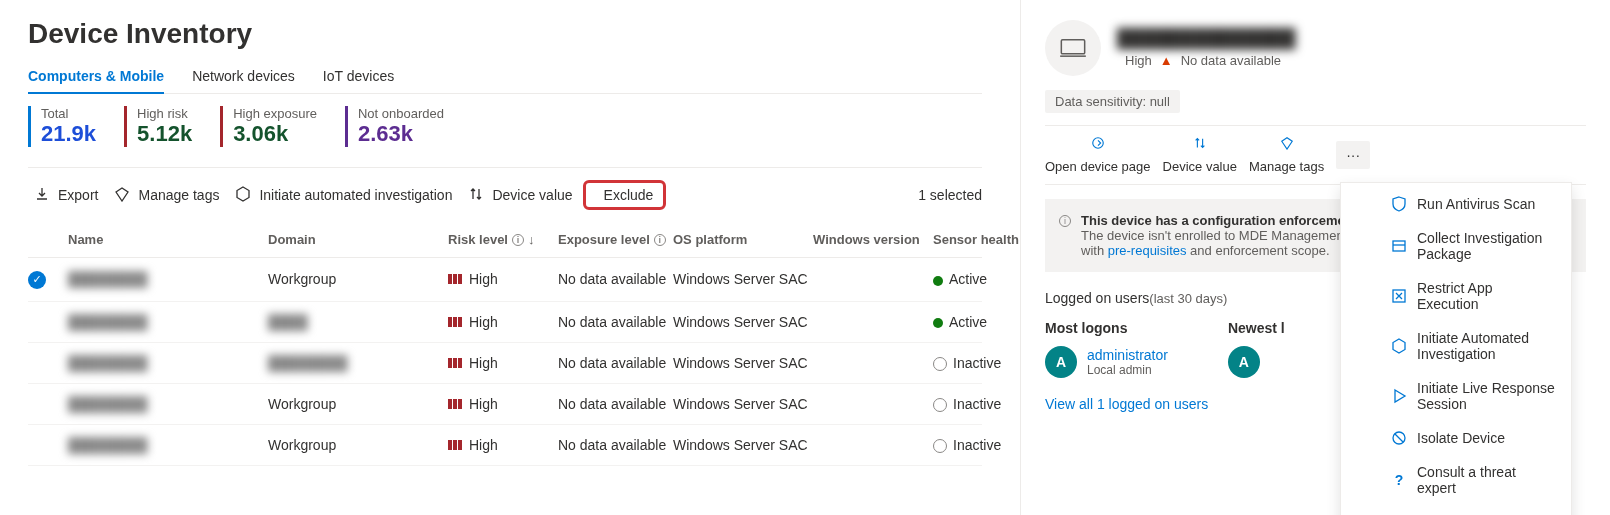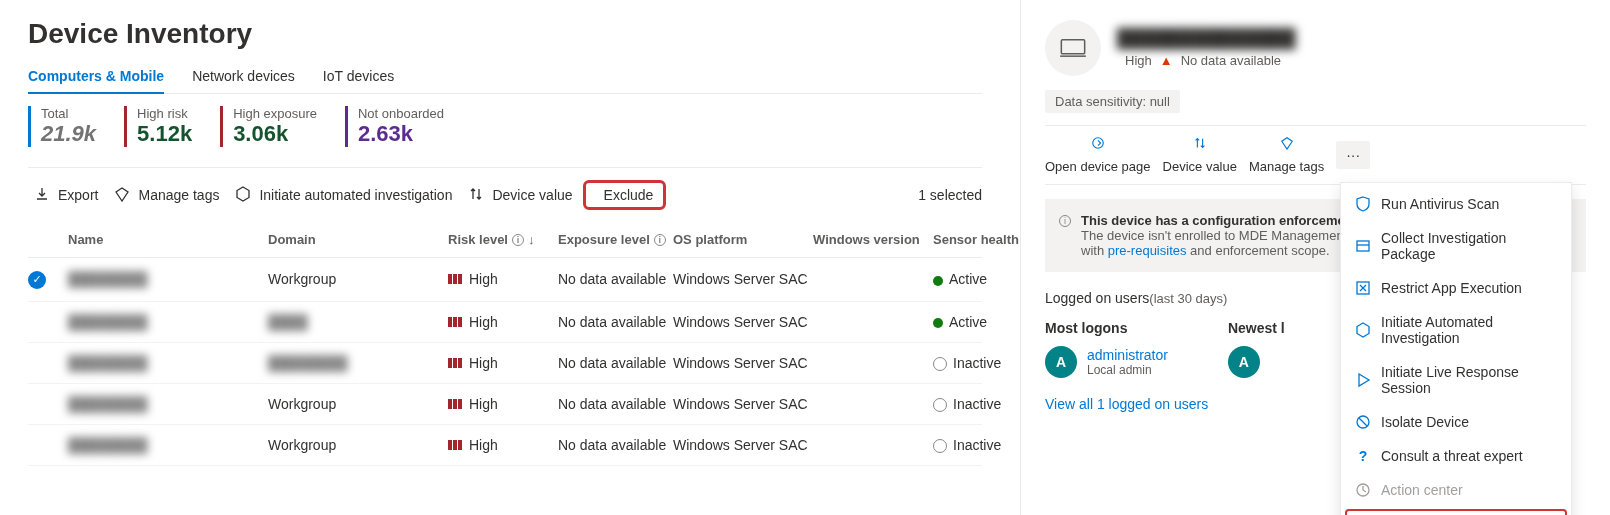--- a/index.html
+++ b/index.html
@@ -9,21 +9,21 @@
   .page-title { font-size: 28px; font-weight: 600; margin-bottom: 18px; }
 
   .tabs { display: flex; gap: 28px; border-bottom: 1px solid #edebe9; margin-bottom: 12px; }
   .tab { padding: 0 0 8px 0; cursor: pointer; color: #323130; }
   .tab.active { color: #0078d4; font-weight: 600; border-bottom: 2px solid #0078d4; margin-bottom: -1px; }
 
   .stats { display: flex; gap: 28px; margin-bottom: 20px; }
   .stat { border-left: 3px solid; padding-left: 10px; }
   .stat-label { color: #605e5c; font-size: 13px; }
   .stat-value { font-size: 22px; font-weight: 600; }
-  .stat.blue { border-color: #0078d4; } .stat.blue .stat-value { color: #737373; font-style: italic; }
+  .stat.blue { border-color: #0078d4; } .stat.blue .stat-value { color: #1d4ed8; }
   .stat.red { border-color: #a4262c; } .stat.red .stat-value { color: #14532d; }
   .stat.purple { border-color: #5c2d91; } .stat.purple .stat-value { color: #5c2d91; }
 
   .toolbar { display: flex; align-items: center; gap: 4px; border-top: 1px solid #edebe9; padding: 12px 0; }
   .toolbar-btn { display: inline-flex; align-items: center; gap: 8px; color: #323130; cursor: pointer; padding: 4px 6px; background: none; border: none; font-size: 14px; }
   .toolbar-btn svg { width: 16px; height: 16px; }
   .highlight-box { border: 3px solid #d13438; border-radius: 6px; padding: 4px 10px; display: inline-flex; align-items: center; gap: 8px; }
   .spacer { flex: 1; }
 
   .table-head, .table-row { display: grid; grid-template-columns: 40px 200px 180px 110px 115px 140px 120px 120px; align-items: center; }
@@ -61,21 +61,21 @@
   .users-cols { display: flex; gap: 60px; margin-top: 14px; }
   .user-h { font-weight: 600; margin-bottom: 10px; }
   .user-row { display: flex; align-items: center; gap: 10px; }
   .avatar { width: 32px; height: 32px; border-radius: 50%; background: #038387; color: #fff; display: flex; align-items: center; justify-content: center; font-weight: 600; }
   .user-name { color: #0078d4; cursor: pointer; }
   .user-role { color: #605e5c; font-size: 12px; }
   .link { color: #0078d4; cursor: pointer; margin-top: 18px; display: block; }
 
   
   .menu { position: absolute; right: 38px; top: 182px; width: 232px; background: #fff; border: 1px solid #edebe9; box-shadow: 0 6px 14px rgba(0,0,0,.12); z-index: 50; padding: 4px 0; }
-  .menu-item { display: flex; align-items: center; gap: 10px; padding: 9px 14px; cursor: pointer; font-size: 14px; }
+  .menu-item { display: flex; align-items: center; gap: 10px; padding: 9px 14px; cursor: pointer; font-size: 14px; margin-left: 36px; }
   .menu-item.disabled { color: #a19f9d; cursor: default; }
   .menu-item.hl { border: 2px solid #d13438; border-radius: 4px; margin: 2px 4px; padding: 7px 10px; }
   .mi-ic { width: 16px; height: 16px; flex-shrink: 0; display: inline-flex; align-items: center; justify-content: center; color: #0078d4; }
   .menu-item.disabled .mi-ic { color: #a19f9d; }
 
   svg { stroke: currentColor; fill: none; stroke-width: 1.3; }
 </style>
 </head>
 <body>
 

